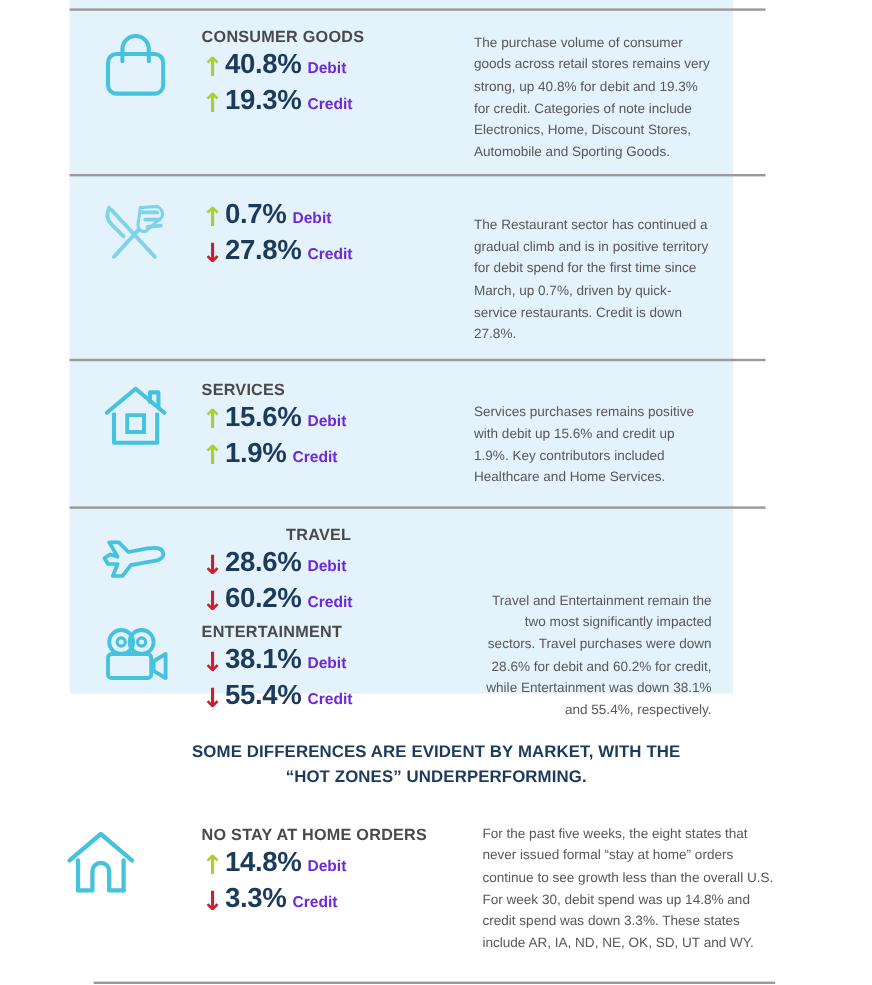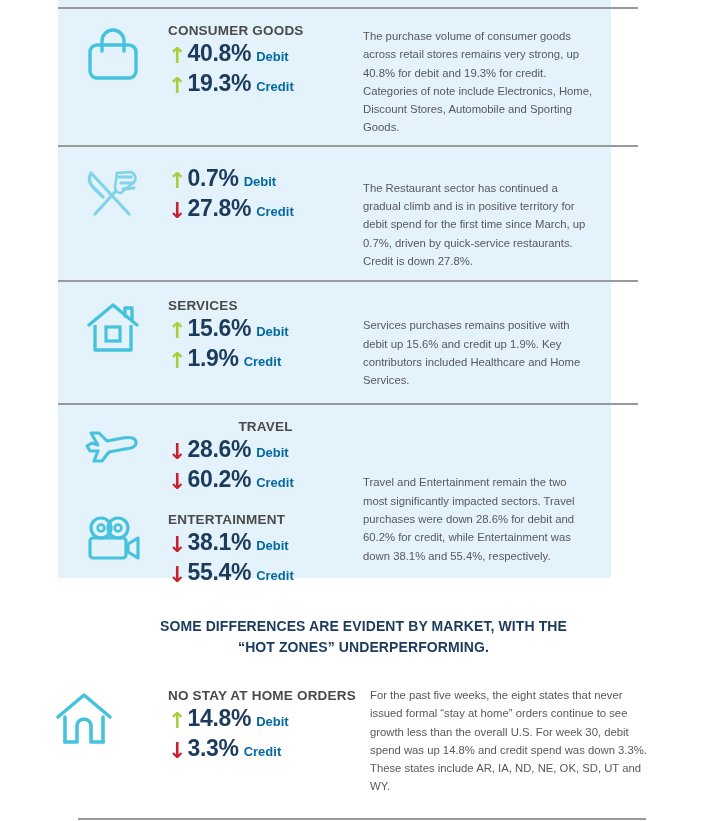--- a/index.html
+++ b/index.html
@@ -49,20 +49,21 @@
     flex: 0 0 195px;
     width: 195px;
     padding-top: 4px;
   }
 
   .desc-cell {
     flex: 1;
     padding-right: 18px;
     display: flex;
     align-items: center;
+    margin-left: 32px;
   }
 
   .sector-name {
     font-size: 13.5px;
     font-weight: bold;
     color: #4a4a4a;
     letter-spacing: 0.2px;
     margin-bottom: 2px;
     white-space: nowrap;
   }
@@ -89,21 +90,21 @@
   .stat-value {
     font-size: 23px;
     font-weight: bold;
     color: #1b3a5c;
     letter-spacing: -0.3px;
   }
 
   .stat-label {
     font-size: 13px;
     font-weight: bold;
-    color: #0369a1;
+    color: #6d28d9;
     margin-left: 5px;
   }
 
   .desc-text {
     font-size: 11.3px;
     line-height: 1.62;
     color: #58585b;
   }
 
   
@@ -250,21 +251,21 @@
             <span class="stat-label">Debit</span>
           </div>
           <div class="stat-line">
             <span class="arrow down">↓</span>
             <span class="stat-value">60.2%</span>
             <span class="stat-label">Credit</span>
           </div>
         </div>
       </div>
 
-      <div class="row" style="margin-top:12px;">
+      <div class="row" style="margin-top:0;">
         <div class="icon-cell">
           <svg width="58" height="52" viewBox="0 0 58 52">
             <circle cx="17" cy="14" r="10" fill="none" stroke="#45c2dd" stroke-width="3.2"></circle>
             <circle cx="34" cy="14" r="10" fill="none" stroke="#45c2dd" stroke-width="3.2"></circle>
             <circle cx="17" cy="14" r="3.4" fill="none" stroke="#45c2dd" stroke-width="2.6"></circle>
             <circle cx="34" cy="14" r="3.4" fill="none" stroke="#45c2dd" stroke-width="2.6"></circle>
             <rect x="6" y="24" width="36" height="20" rx="3" fill="none" stroke="#45c2dd" stroke-width="3.2"></rect>
             <path d="M44 30 L54 24 V44 L44 38 Z" fill="none" stroke="#45c2dd" stroke-width="3.2" stroke-linejoin="round"></path>
           </svg>
         </div>
@@ -277,21 +278,21 @@
           </div>
           <div class="stat-line">
             <span class="arrow down">↓</span>
             <span class="stat-value">55.4%</span>
             <span class="stat-label">Credit</span>
           </div>
         </div>
       </div>
 
     </div>
-    <div class="desc-cell" style="padding-top:58px; align-items:flex-start;">
+    <div class="desc-cell" style="padding-top:58px; align-items:flex-start;text-align:right;">
       <p class="desc-text">Travel and Entertainment remain the two most significantly impacted sectors. Travel purchases were down 28.6% for debit and 60.2% for credit, while Entertainment was down 38.1% and 55.4%, respectively.</p>
     </div>
   </div>
 
 </div>
 
 <div class="market-section">
 
   <div class="market-heading">
     <div>SOME DIFFERENCES ARE EVIDENT BY MARKET, WITH THE</div>

